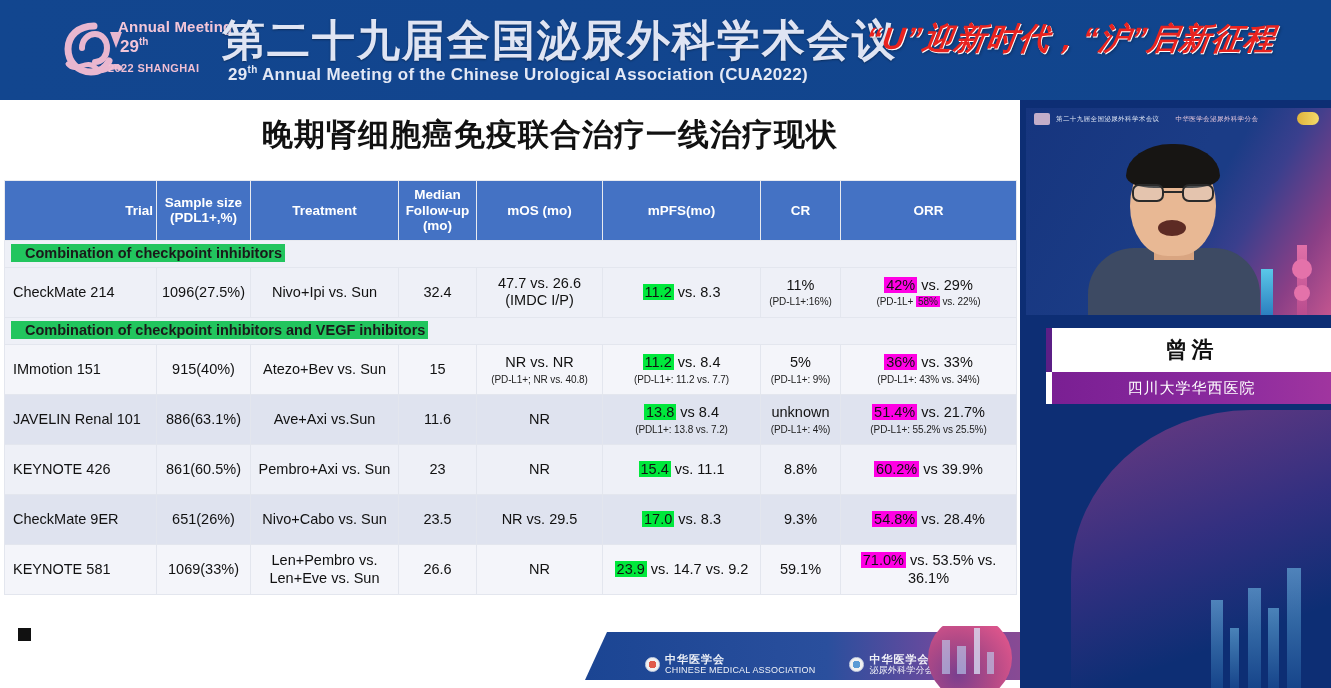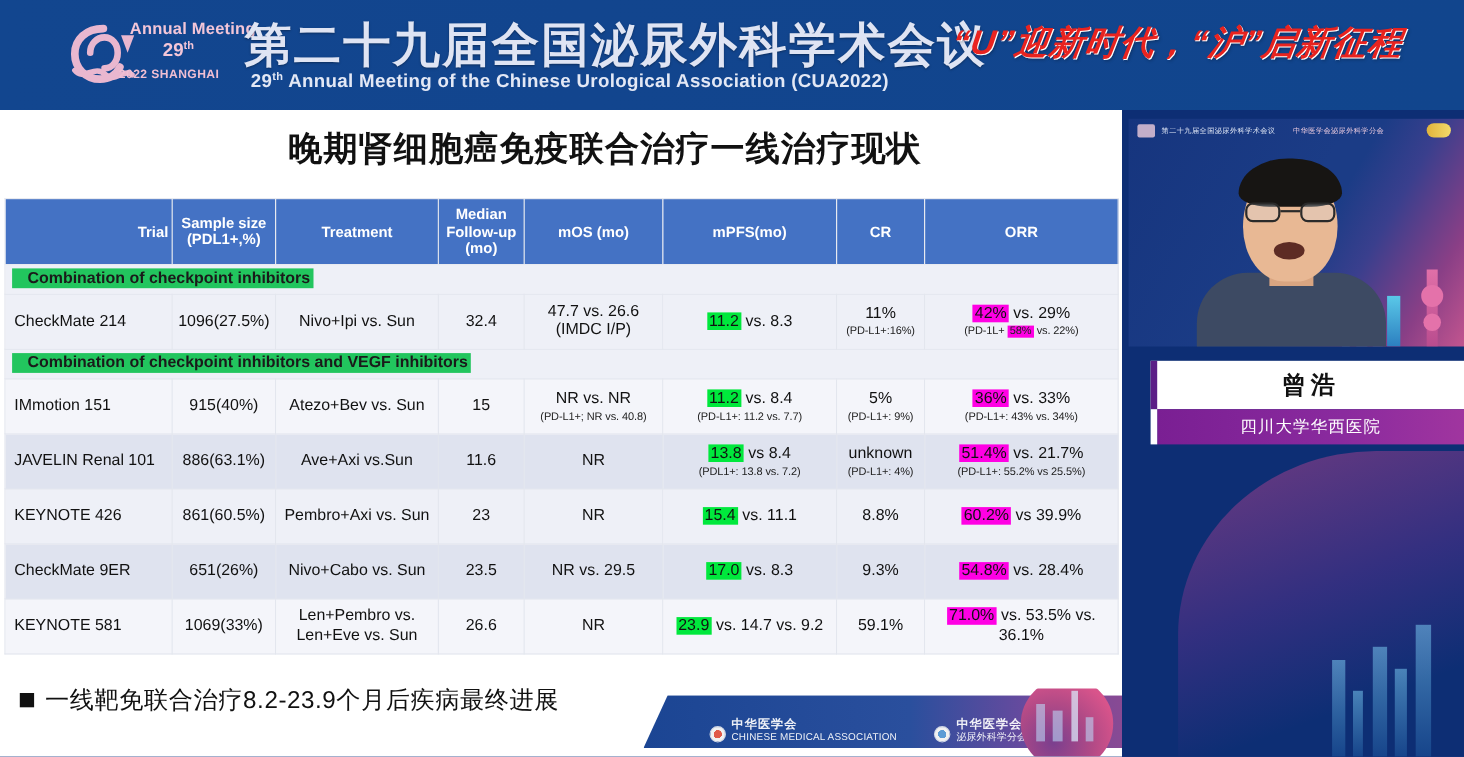--- a/index.html
+++ b/index.html
@@ -16,21 +16,21 @@
   }
   .banner-logo {
     position:absolute; left:60px; top:14px; width:148px; height:72px;
   }
   .cua-mark { position:absolute; left:0; top:4px; width:78px; height:62px; }
   .logo-txt-1 {
     position:absolute; left:58px; top:4px; color:#f3c6d8;
     font-size:15px; font-weight:bold; letter-spacing:.2px; white-space:nowrap;
   }
   .logo-txt-2 {
-    position:absolute; left:88px; top:22px; color:#f3c6d8;
+    position:absolute; left:60px; top:22px; color:#f3c6d8;
     font-size:17px; font-weight:bold; white-space:nowrap;
   }
   .logo-txt-3 {
     position:absolute; left:48px; top:48px; color:#f0bfd3;
     font-size:11px; font-weight:bold; letter-spacing:.4px; white-space:nowrap;
   }
   .banner-cn {
     position:absolute; left:222px; top:12px;
     font-size:43px; font-weight:bold; color:#dfe4f3;
     letter-spacing:2px; white-space:nowrap;
@@ -116,21 +116,21 @@
     background:linear-gradient(90deg,#1b4593 0%, #2a4f9d 55%, #6a4a9e 80%, #8a4a93 100%);
     clip-path:polygon(22px 0, 100% 0, 100% 100%, 0 100%);
   }
   .deco-circle {
     position:absolute; right:8px; top:-10px; width:84px; height:84px;
     border-radius:50%;
     background:radial-gradient(circle at 35% 70%, #7a3f8e 0%, #b24a86 45%, #d9548b 75%, #c85a92 100%);
   }
   .sk { position:absolute; bottom:14px; background:rgba(190,225,255,.55); }
   .logo-row { position:absolute; left:60px; top:22px; display:flex; gap:34px; align-items:center; }
-  .mini-logo { display:flex; align-items:flex-end; gap:5px; }
+  .mini-logo { display:flex; align-items:center; gap:5px; }
   .mini-dot {
     width:15px; height:15px; border-radius:50%;
     background:#f2f2f2; border:1px solid #cfd6e5;
   }
   .mini-dot.red { background:radial-gradient(circle,#e05a4a 40%,#f1f1f1 42%); }
   .mini-dot.blue{ background:radial-gradient(circle,#5b9bd5 40%,#f1f1f1 42%); }
   .mini-txt { color:#fff; font-size:9px; line-height:1.05; letter-spacing:.2px; opacity:.92; }
   .mini-txt b { font-size:11px; display:block; letter-spacing:1px; }
 
   
@@ -337,21 +337,21 @@
             <td>NR</td>
             <td><span class="hl-green">23.9</span> vs. 14.7 vs. 9.2</td>
             <td>59.1%</td>
             <td><span class="hl-pink">71.0%</span> vs. 53.5% vs. 36.1%</td>
           </tr>
         </tbody>
     </table>
 
     <div class="bullet-wrap">
       <div class="bullet">
-        <span class="sq"></span><span>一线靶免联合治疗8.2-23.9个月后疾病最终进展</span>
+        <span class="sq"></span>
       </div>
       <div class="bottom-deco">
         <div class="deco-band">
           <div class="logo-row">
             <div class="mini-logo">
               <span class="mini-dot red"></span>
               <span class="mini-txt"><b>中华医学会</b><span>CHINESE MEDICAL ASSOCIATION</span></span>
             </div>
             <div class="mini-logo">
               <span class="mini-dot blue"></span>

